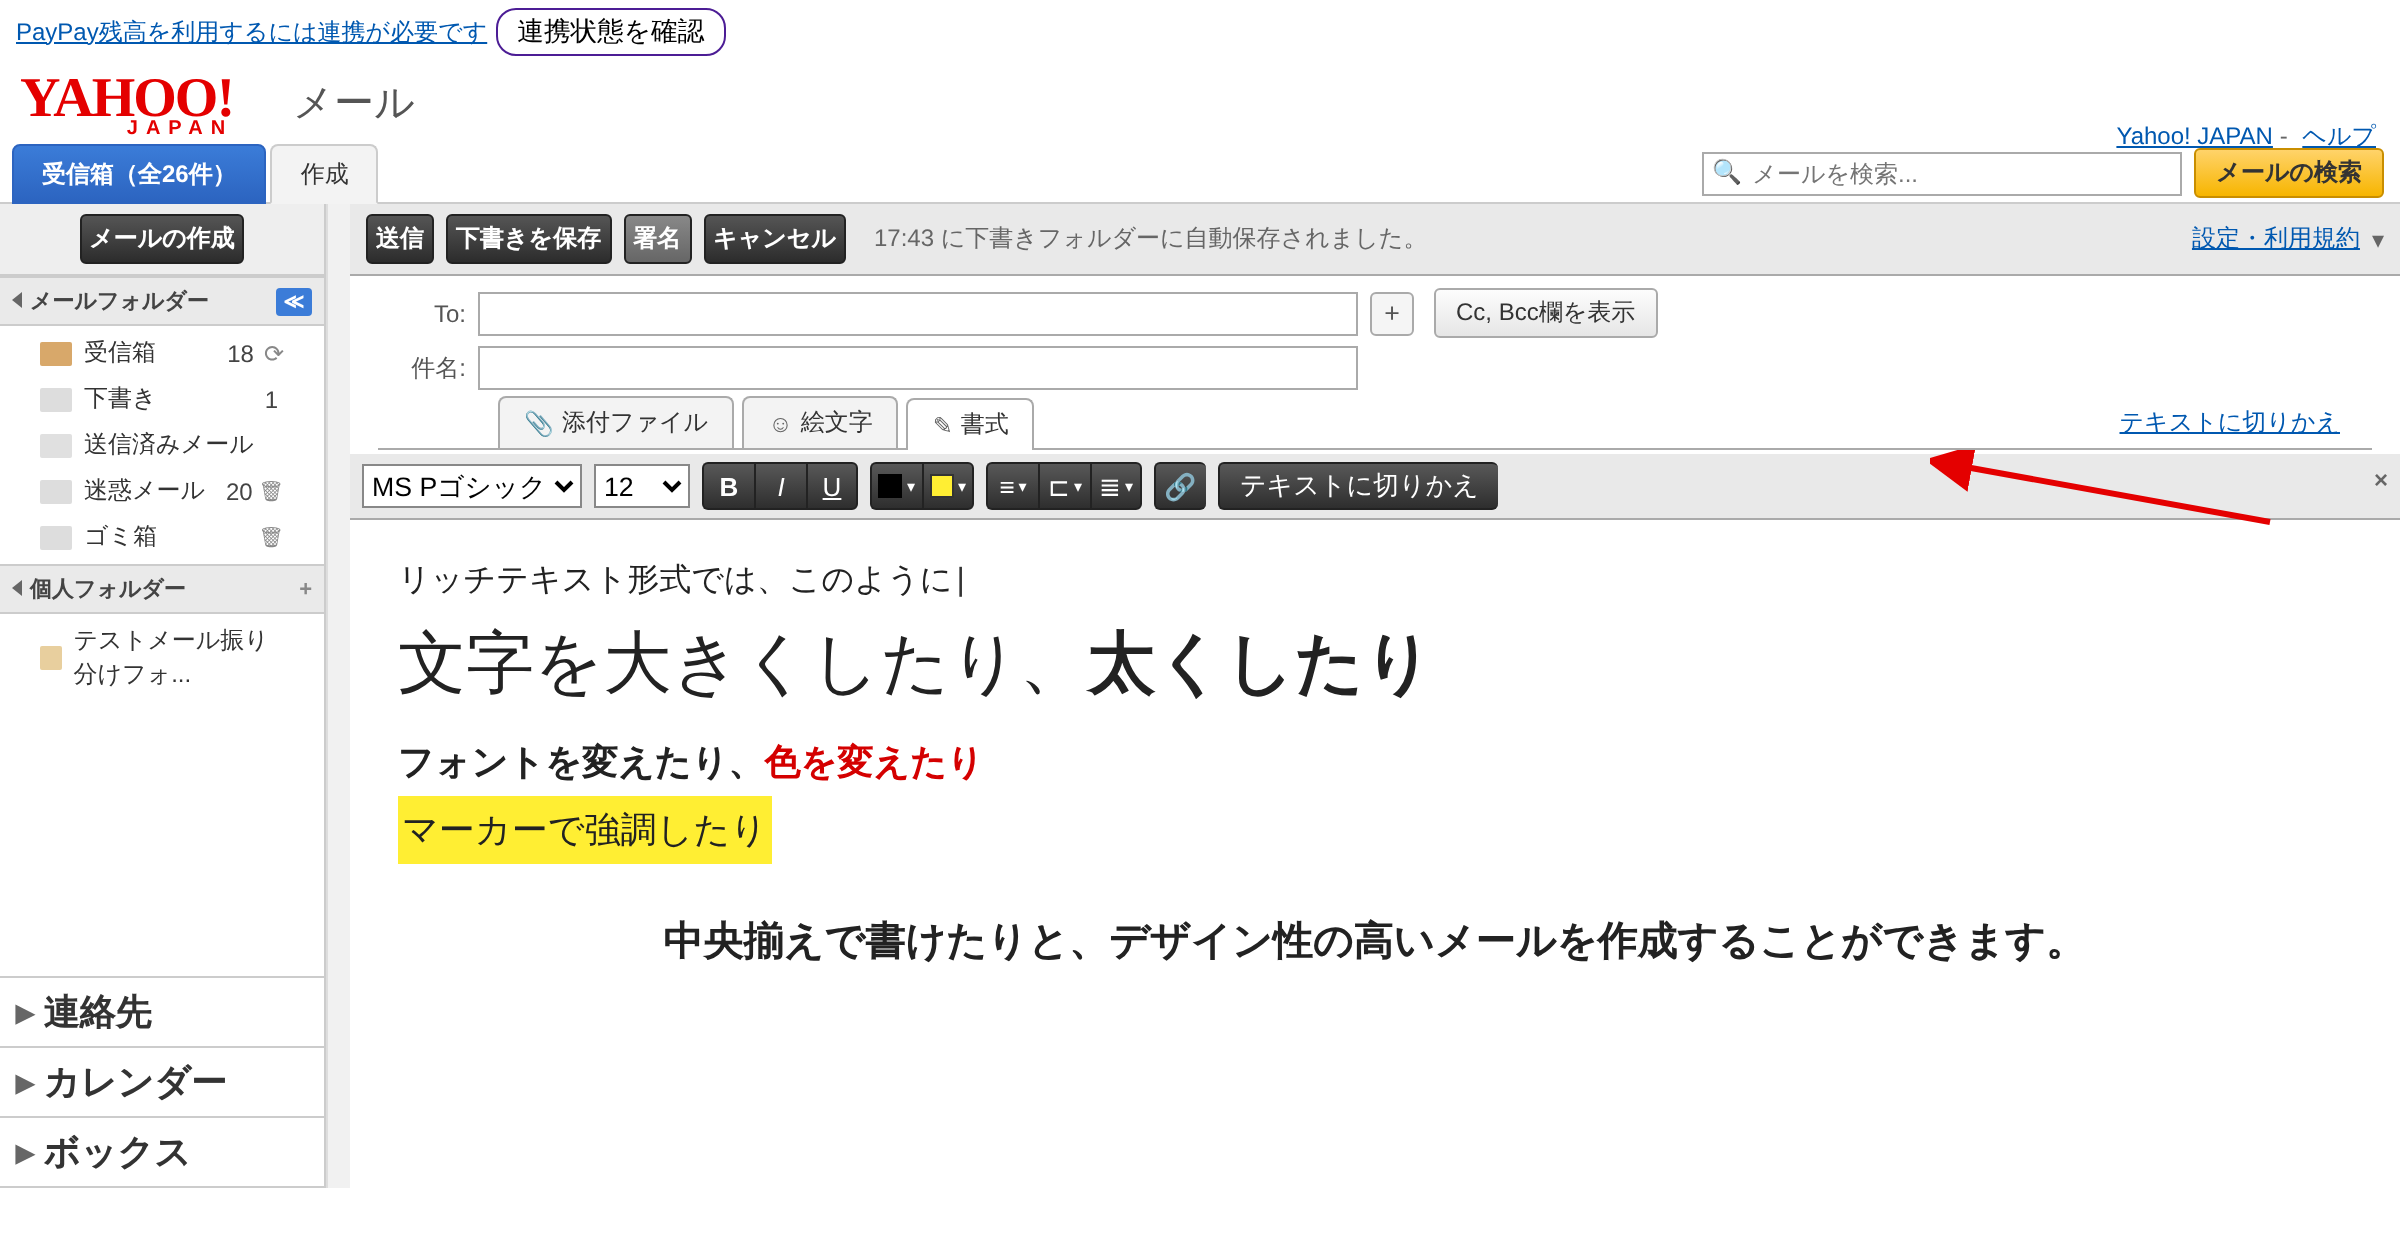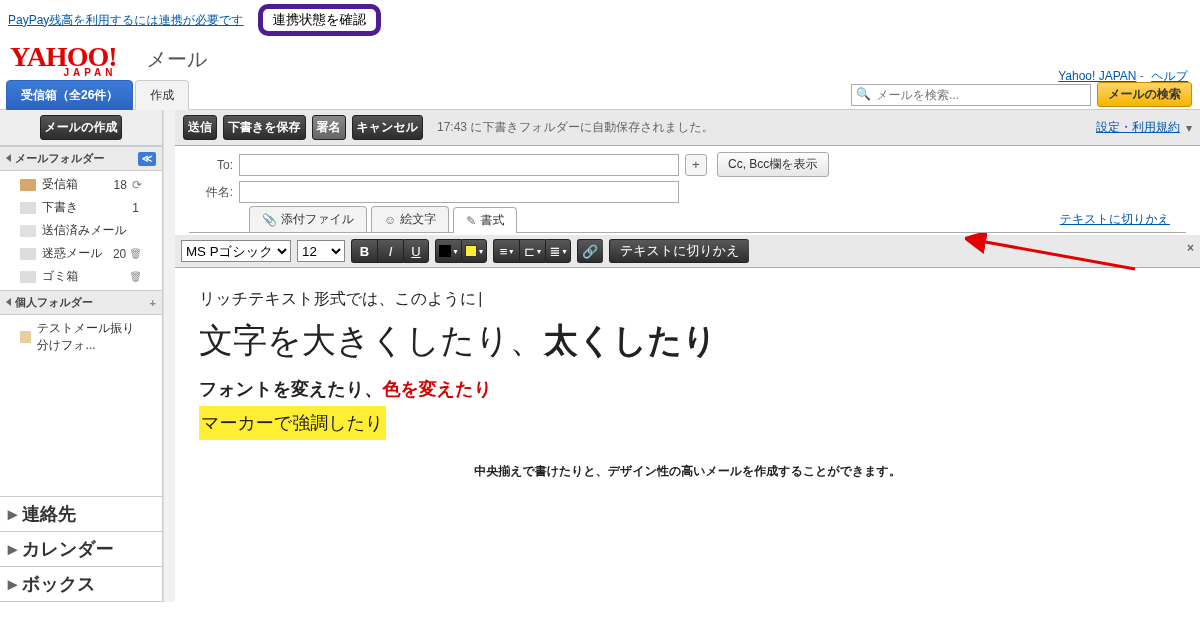--- a/index.html
+++ b/index.html
@@ -1,20 +1,20 @@
 <!DOCTYPE html>
 <html><head>
 <meta charset="utf-8">
 <style>
 * { box-sizing: border-box; margin: 0; padding: 0; }
 body { font-family: "Hiragino Kaku Gothic ProN", "MS PGothic", sans-serif; font-size: 12px; color: #333; background: #fff;}
 a { color: #0058b0; text-decoration: underline; cursor: pointer;}
-.topbar { padding: 4px 8px; border-bottom: 0; display:flex; align-items:center; gap:14px;}
+.topbar { padding: 4px 8px; border-bottom: 0; display:flex; align-items:center; gap:4px;}
 .topbar .linklike { color: #0058b0; text-decoration: underline;}
-.pillbtn { border:5px solid #4c1d95; border-radius:10px; padding:2px 10px; background:#fff; cursor:pointer;}
+.pillbtn { border:1px solid #4c1d95; border-radius:10px; padding:2px 10px; background:#fff; cursor:pointer;}
 .header { display:flex; align-items:flex-start; padding: 6px 10px 2px 10px; position:relative;}
 .logo-area { display:flex; align-items:baseline;gap:24px; }
 .logo { color:#e40000; font-family: "Times New Roman", serif; font-weight:bold; font-size:28px; letter-spacing:-1px; line-height:20px; display:inline-block; position:relative;}
 .logo-jp { color:#e40000; font-size:10px; font-weight:bold; letter-spacing:4px; display:block; text-align:right; margin-top:-2px;}
 .mail-label { color:#555; font-size:20px; margin-left:6px;}
 .welcome { margin-left: 18px; font-size: 12px; color:#333; line-height:1.5;}
 .welcome .blur { filter: blur(3px); letter-spacing:1px;}
 .welcome .ribbon { color:#e40000; }
 .header-right { position:absolute; right:12px; top:28px;}
 .header-right a { margin-left:4px;}
@@ -86,21 +86,21 @@
 .arrow-annot svg { width:100%; height:100%;}
 .editor { padding: 16px 24px; font-size:14px; line-height:1.9; color:#222;}
 .editor .line1 { font-size:16px;}
 .editor .line1::after { content:"|"; color:#333; margin-left:2px;}
 .editor .big { font-size:34px; font-family:"Yu Mincho","MS PMincho",serif; line-height:1.3; margin:4px 0 8px;}
 .editor .big .bold { font-weight:900; font-family:"Hiragino Kaku Gothic ProN","MS PGothic",sans-serif;}
 .editor .line3 { font-size:18px; font-family:"Yu Mincho","MS PMincho",serif; font-weight:bold;}
 .editor .line3 .red { color:#d40000;}
 .editor .line4 { background:#ffee33; font-size:18px; font-family:"Yu Mincho","MS PMincho",serif; display:inline-block; padding:0 2px;}
 .editor .linklike { color:#0058b0; text-decoration:underline; font-size:14px;}
-.editor .center { text-align:center; margin-top:20px; font-size:12px; font-weight:bold;}
+.editor .center { text-align:center; margin-top:20px; font-size:20px; font-weight:bold;}
 .paypay-ic { display:inline-block; width:14px; height:14px; background:#e40000; color:#fff; font-size:10px; font-weight:bold; text-align:center; border-radius:2px; line-height:14px;}
 </style>
 </head>
 <body>
 
 <div class="topbar">
   <a class="linklike">PayPay残高を利用するには連携が必要です</a>
   <button class="pillbtn">連携状態を確認</button>
 </div>
 

